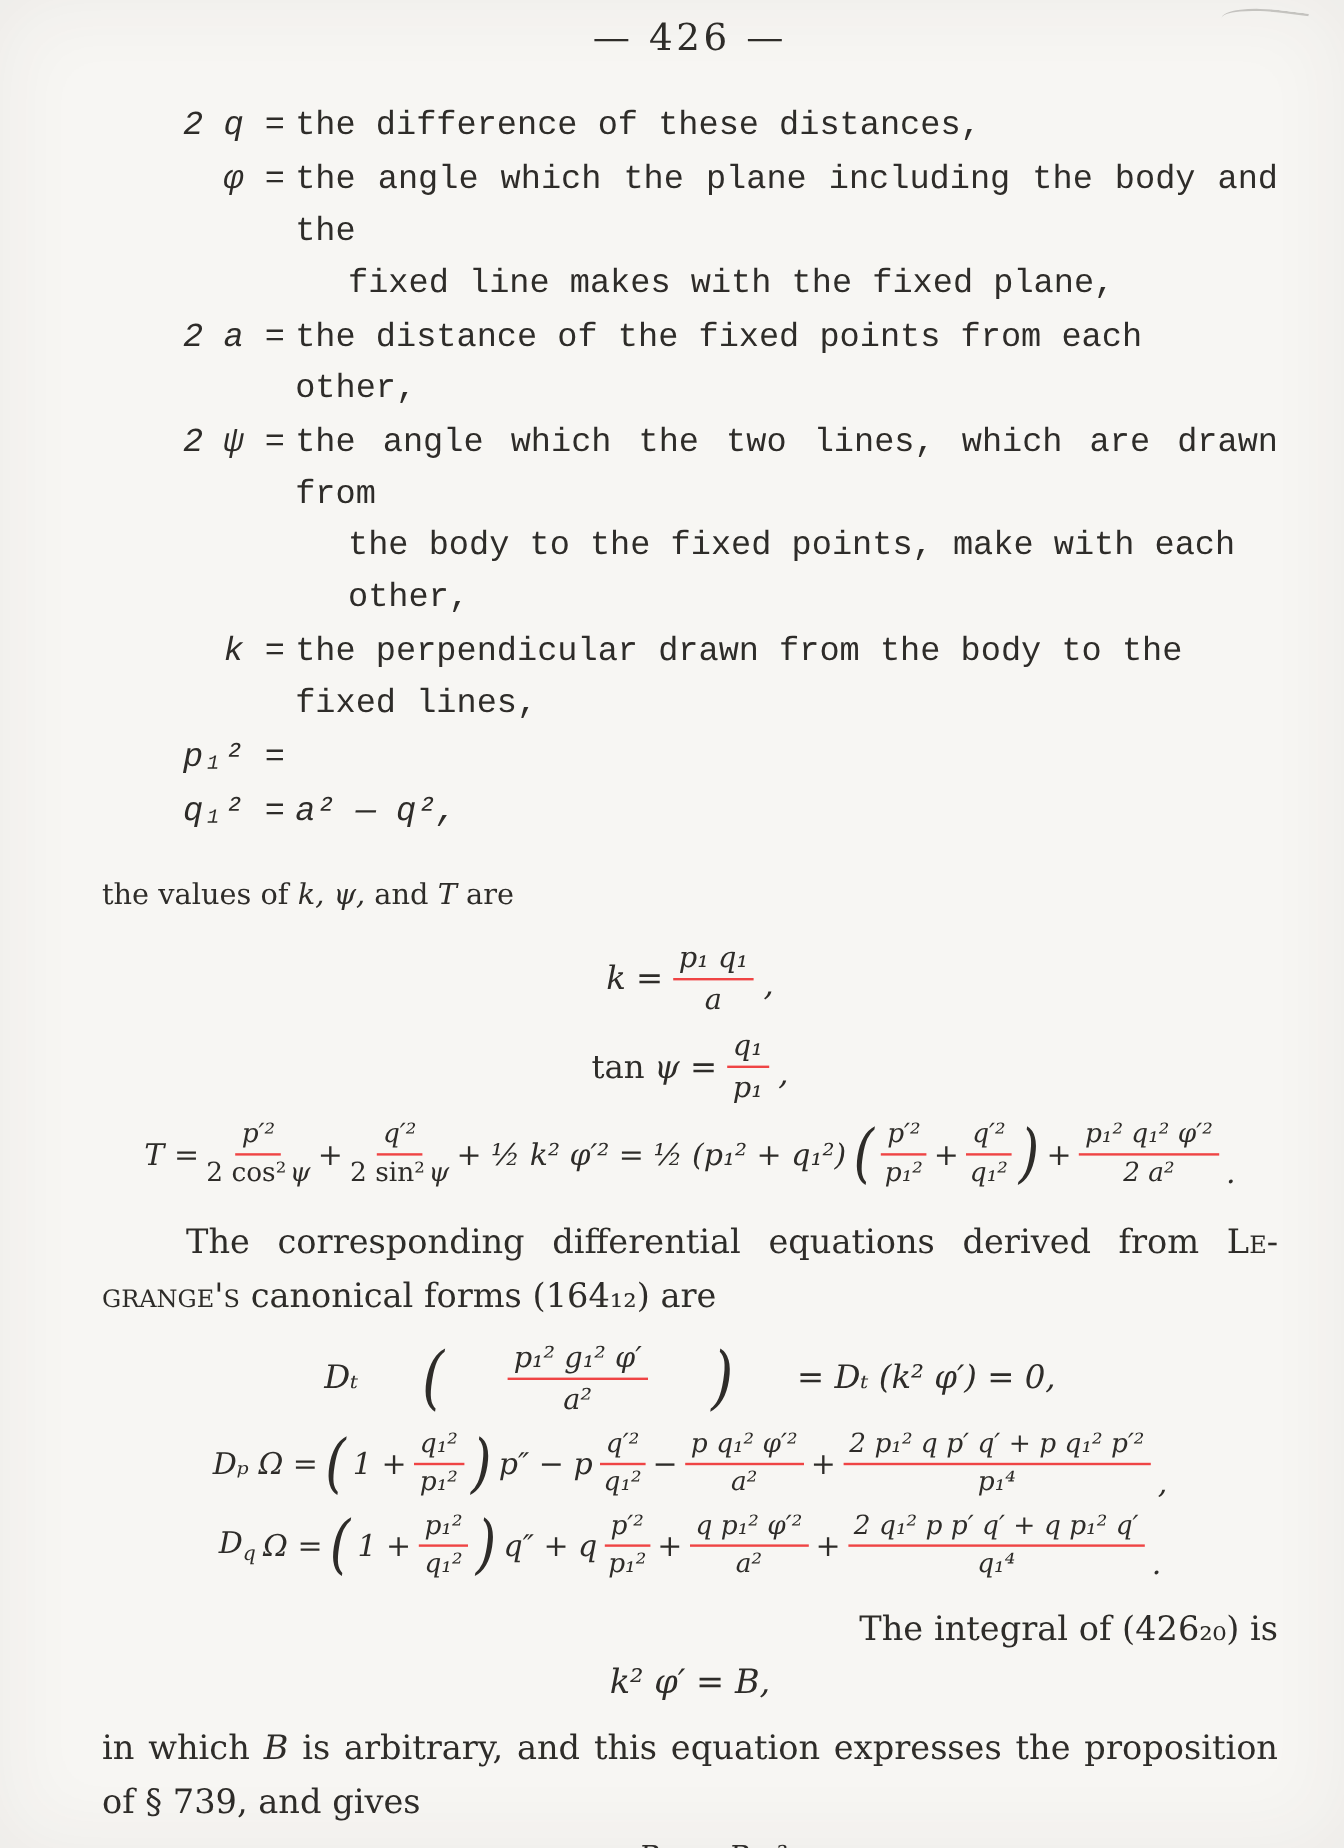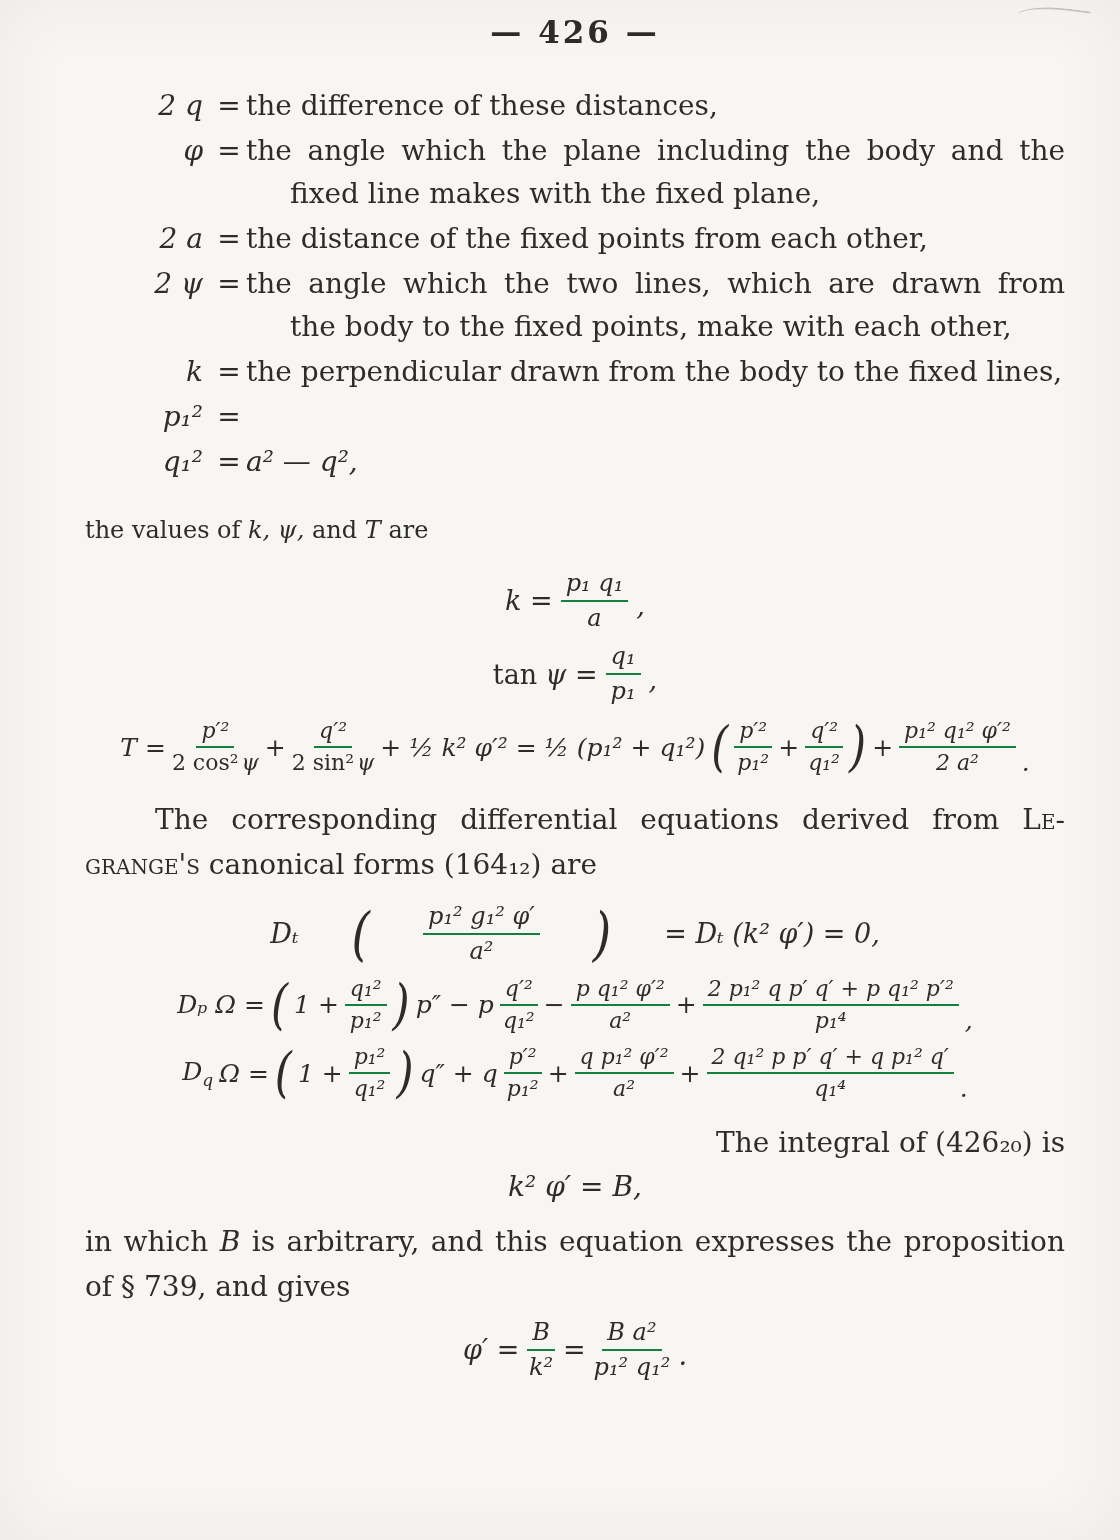--- a/index.html
+++ b/index.html
@@ -12,23 +12,23 @@
     position:relative;box-sizing:border-box;
     width:1120px;height:1540px;
     padding:14px 55px 0 85px;
     box-shadow:inset 0 0 70px rgba(60,55,45,.06);
   }
   .scan-curl{
     position:absolute;top:7px;right:30px;width:72px;height:16px;
     border-top:2px solid #8e8c88;border-top-left-radius:70%;
     transform:rotate(7deg);opacity:.45;
   }
-  .pagenum{text-align:center;font-size:31px;letter-spacing:3px;margin-bottom:34px;font-weight:bold;}
+  .pagenum{text-align:center;font-size:31px;letter-spacing:3px;margin-bottom:34px;}
   
-  .defs{font-size:28px;line-height:43px;}
+  .defs{font-size:28px;line-height:43px;font-family:Liberation Mono, monospace;}
   .def-row{display:flex;margin-bottom:2px;}
   .def-sym{flex:none;width:118px;text-align:right;font-style:italic;padding-right:9px;white-space:nowrap;}
   .def-eq{flex:none;width:34px;text-align:center;}
   .def-text{flex:1;}
   .def-text.it{font-style:italic;}
   .spread{text-align:justify;text-align-last:justify;}
   .cont{margin-left:44px;}
   
   .values{font-size:24px;line-height:43px;margin-top:26px;}
   .para{font-size:28px;line-height:45px;}
@@ -40,21 +40,21 @@
   .it{font-style:italic;}
   .integral{font-size:28px;line-height:43px;margin-top:18px;text-align:right;}
   
   .eq{display:flex;align-items:center;justify-content:center;
       font-style:italic;font-size:27px;}
   .eq>*{margin:0 4px;}
   .eq span{white-space:nowrap;}
   .eq .rm{font-style:normal;}
   .frac{display:inline-flex;flex-direction:column;align-items:center;
         font-size:24px;line-height:1.28;}
-  .frac .num{border-bottom:2px solid #15803d;padding:0 5px 1px;}
+  .frac .num{border-bottom:2px solid #ef4444;padding:0 5px 1px;}
   .frac .den{padding-top:1px;}
   .den .rm{margin-right:3px;}
   .bp{display:inline-block;font-size:175%;transform:scaleY(1.22);line-height:1;margin:0 1px;}
   .low{align-self:flex-end;margin-bottom:12px;}
   .eq-k{margin-top:16px;}
   .eq-tan{margin-top:8px;}
   .eq-T{margin-top:10px;}
   .eq-Dt{margin-top:14px;gap:48px;}
   .eq-Dp,.eq-Dq{margin-top:8px;}
   .eq-B{margin-top:6px;font-size:28px;}

